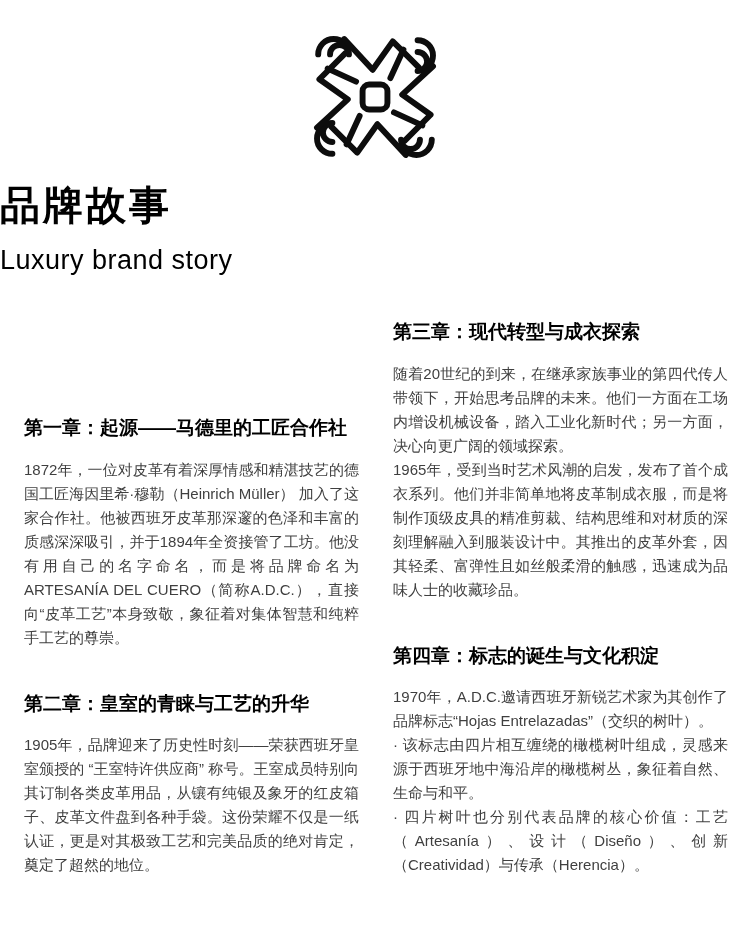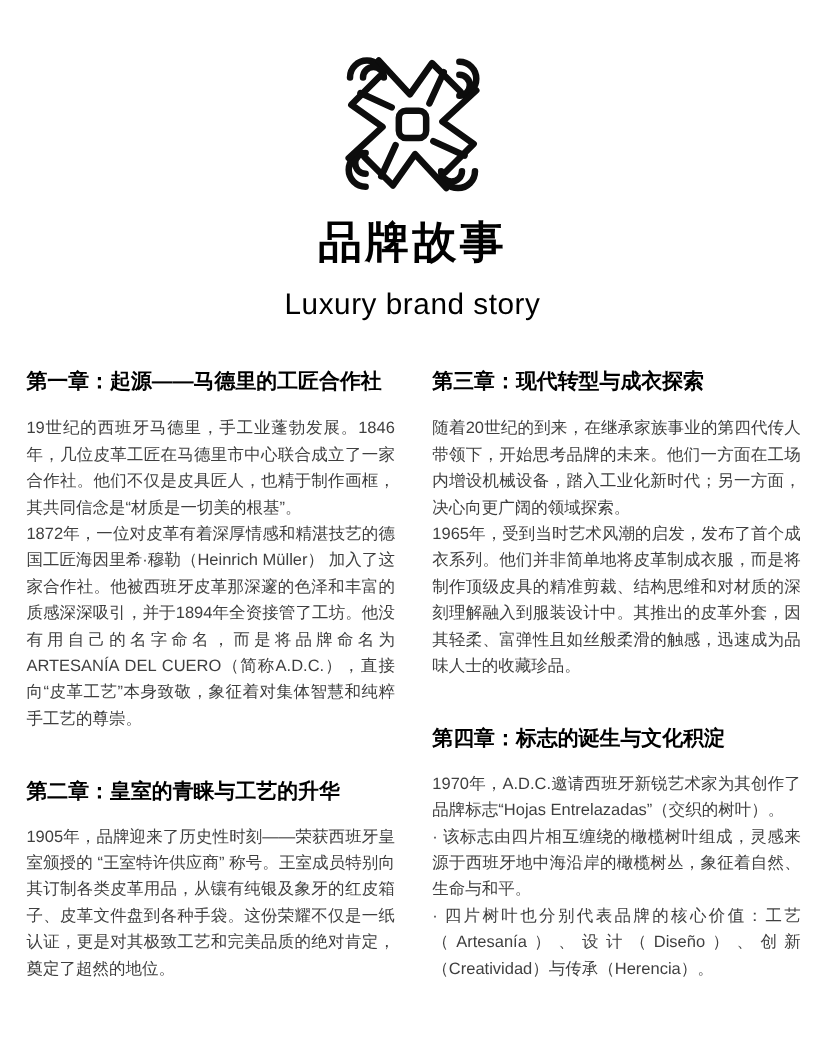--- a/index.html
+++ b/index.html
@@ -5,21 +5,21 @@
   html, body {
     margin: 0; padding: 0;
     width: 750px; height: 946px;
     background: #ffffff;
     overflow: hidden;
     font-family: "Liberation Sans", "DejaVu Sans", sans-serif;
   }
   .page { width: 750px; height: 946px; box-sizing: border-box; }
 
   
-  .header { text-align: center; padding-top: 42px; }
+  .header { padding-top: 26px; }
   .logo-wrap { display: flex; justify-content: center; }
   .logo-wrap svg { width: 142px; height: 142px; display: block; }
   .page-title {
     margin: 14px 0 0 0;
     font-size: 40px; font-weight: 700; color: #000;
     letter-spacing: 3px; line-height: 1.15;
   }
   .page-subtitle {
     margin-top: 17px;
     font-size: 27px; font-weight: 400; color: #000000;
@@ -76,21 +76,20 @@
     </div>
     <h1 class="page-title">品牌故事</h1>
     <div class="page-subtitle">Luxury brand story</div>
   </header>
 
   <main class="columns">
 
     <section class="col col-left">
       <article class="chapter">
         <h2 class="chapter-heading">第一章：起源——马德里的工匠合作社</h2>
-        <p>19世纪的西班牙马德里，手工业蓬勃发展。1846年，几位皮革工匠在马德里市中心联合成立了一家合作社。他们不仅是皮具匠人，也精于制作画框，其共同信念是“材质是一切美的根基”。</p>
         <p>1872年，一位对皮革有着深厚情感和精湛技艺的德国工匠海因里希·穆勒（Heinrich Müller） 加入了这家合作社。他被西班牙皮革那深邃的色泽和丰富的质感深深吸引，并于1894年全资接管了工坊。他没有用自己的名字命名，而是将品牌命名为ARTESANÍA DEL CUERO（简称A.D.C.），直接向“皮革工艺”本身致敬，象征着对集体智慧和纯粹手工艺的尊崇。</p>
       </article>
       <article class="chapter">
         <h2 class="chapter-heading">第二章：皇室的青睐与工艺的升华</h2>
         <p>1905年，品牌迎来了历史性时刻——荣获西班牙皇室颁授的 “王室特许供应商” 称号。王室成员特别向其订制各类皮革用品，从镶有纯银及象牙的红皮箱子、皮革文件盘到各种手袋。这份荣耀不仅是一纸认证，更是对其极致工艺和完美品质的绝对肯定，奠定了超然的地位。</p>
       </article>
     </section>
 
     <div class="divider"></div>
 

